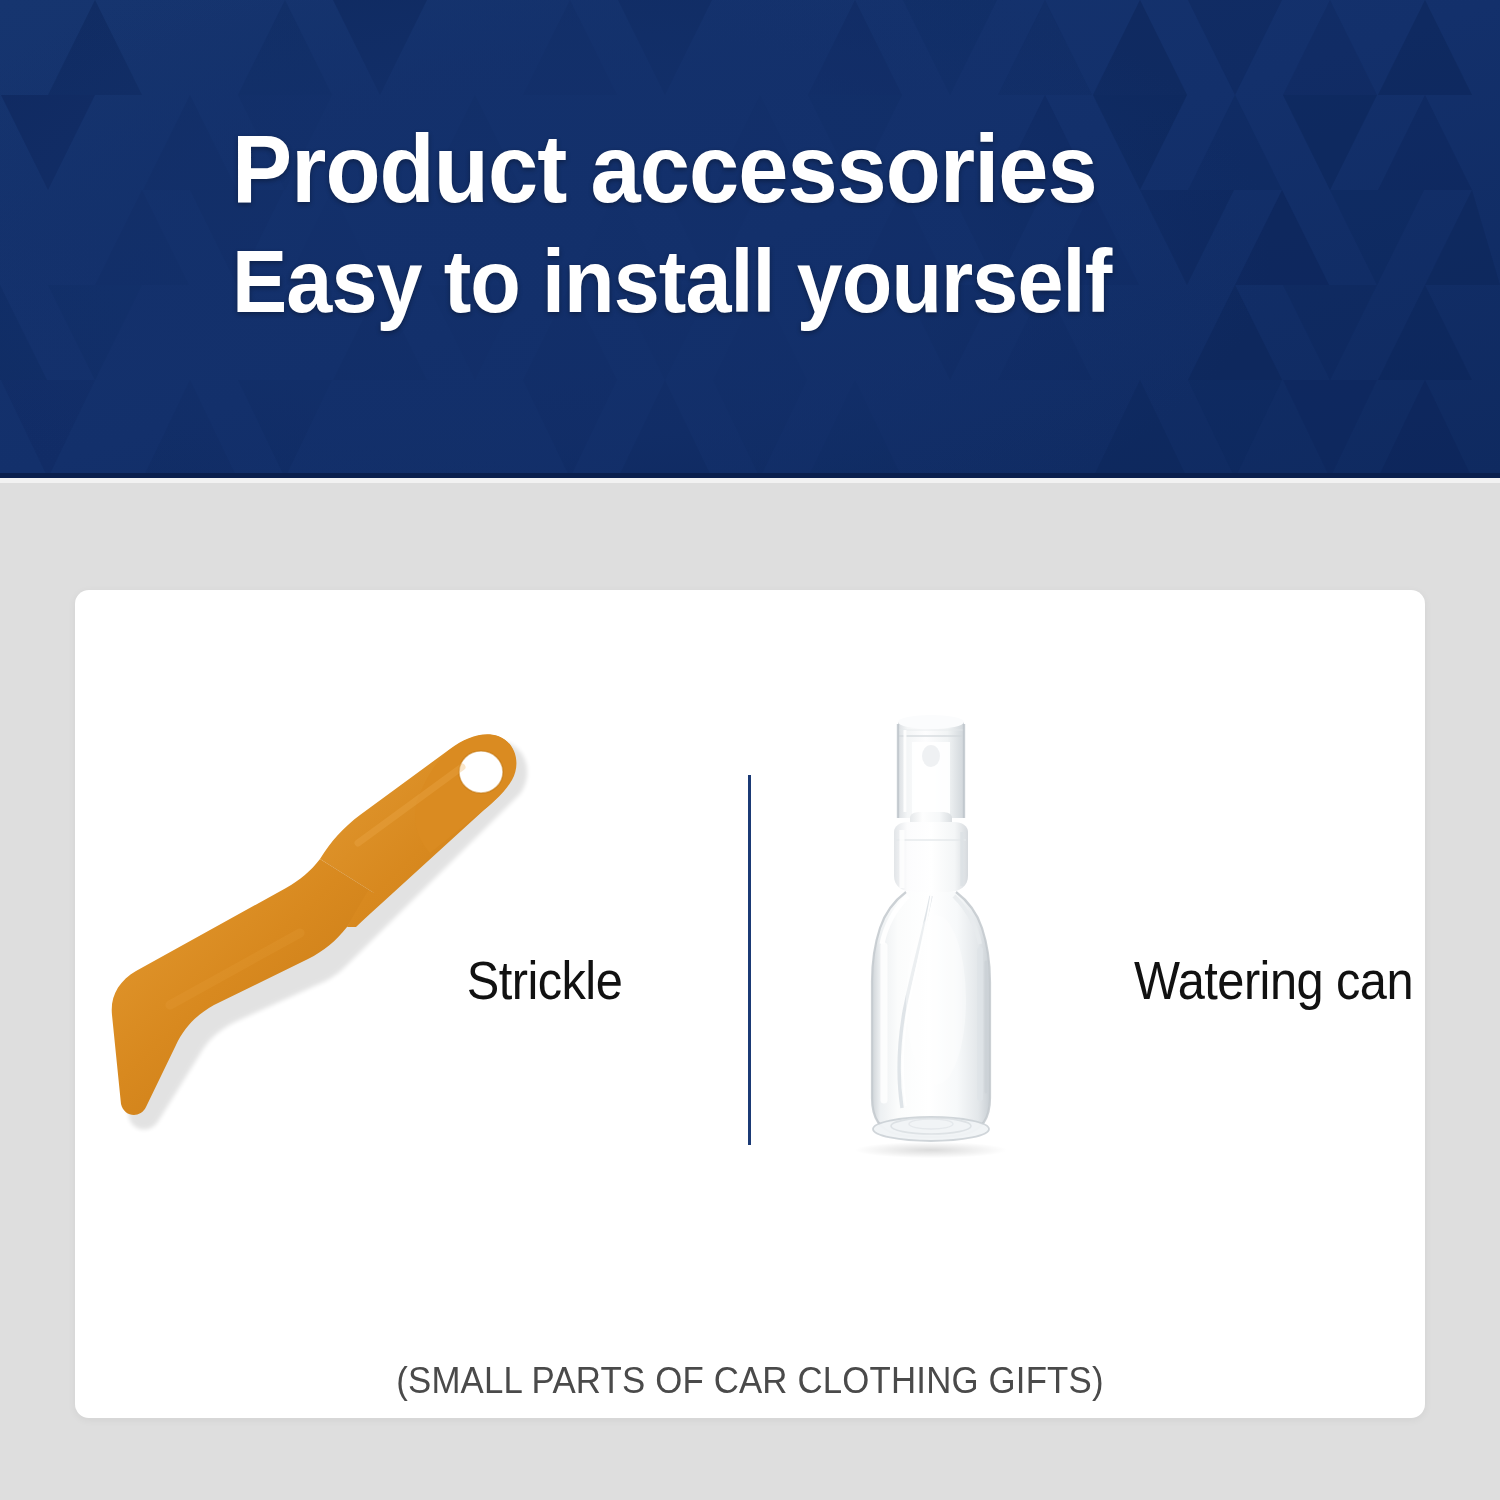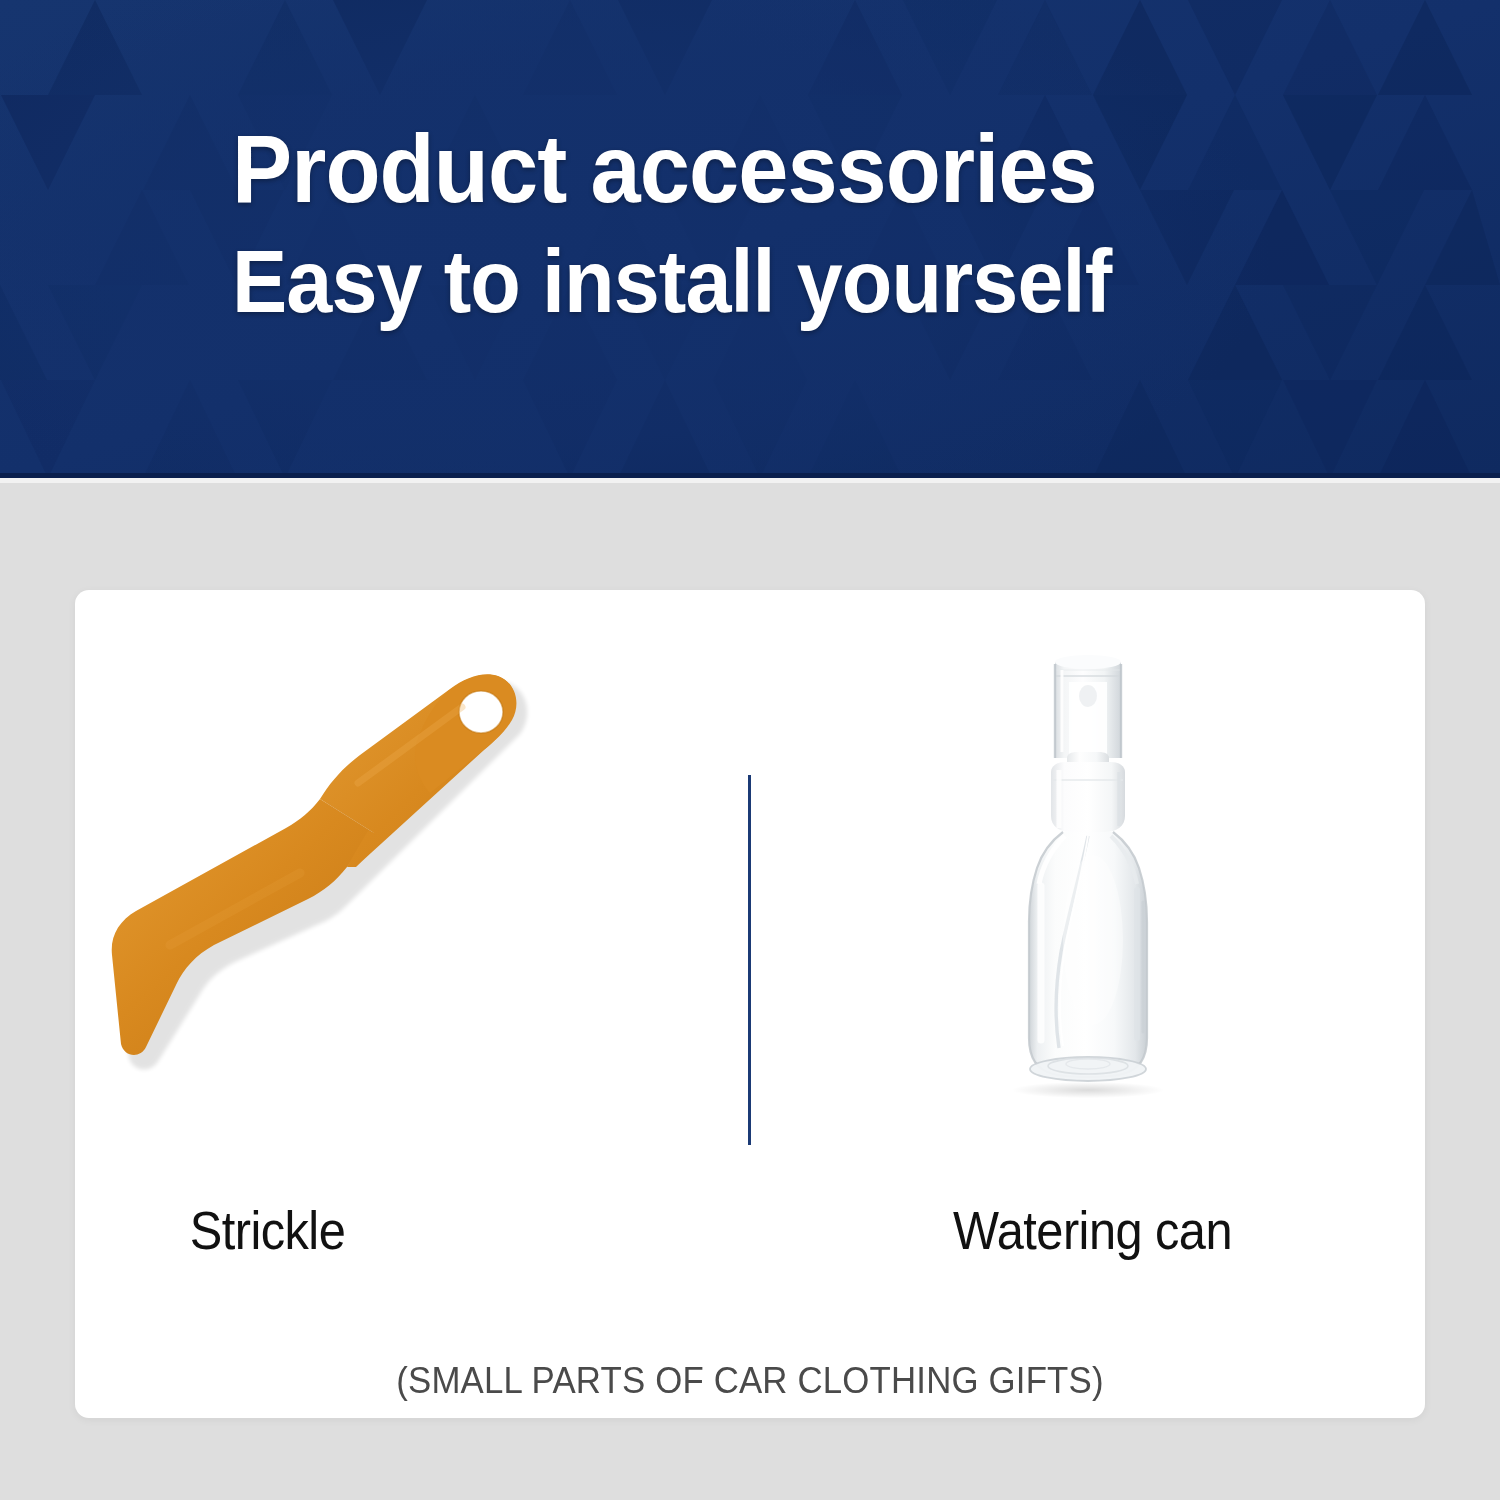--- a/index.html
+++ b/index.html
@@ -120,21 +120,21 @@
     position:absolute;
     left:75px; top:640px;
     width:1350px; height:680px;
     display:flex;
     z-index:10;
   }
   .product-col {
     position:relative;
     flex:1 1 50%;
     display:flex;
-    flex-direction:column;
+    flex-direction:row;
     align-items:center;
   }
   .product-stage {
     position:relative;
     width:100%;
     height:560px;
   }
   .product-label {
     font-size:53px;
     color:#111111;

